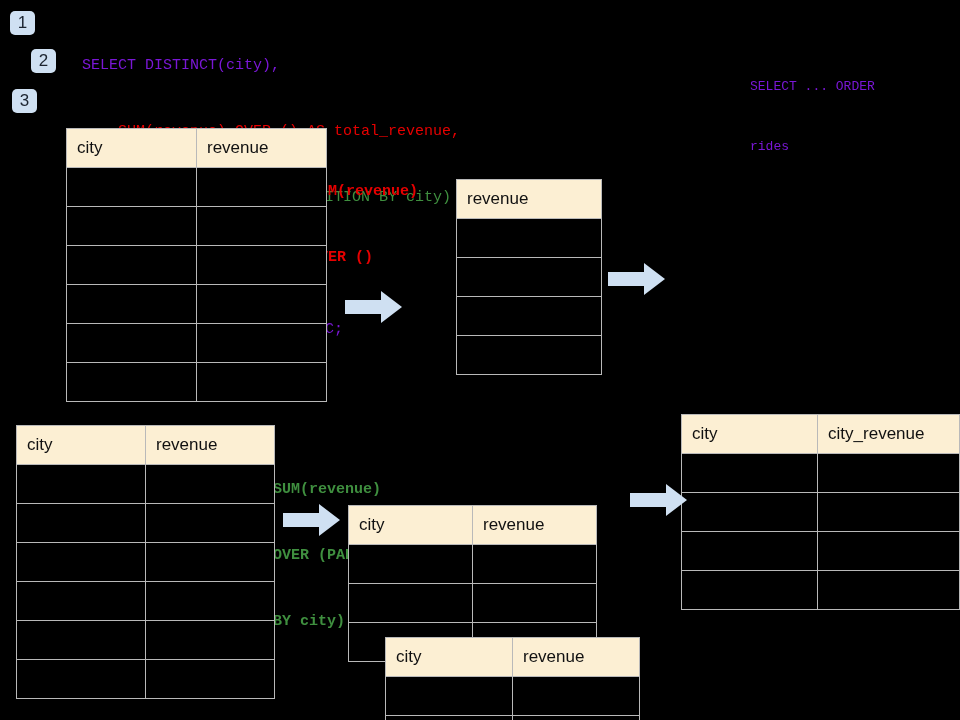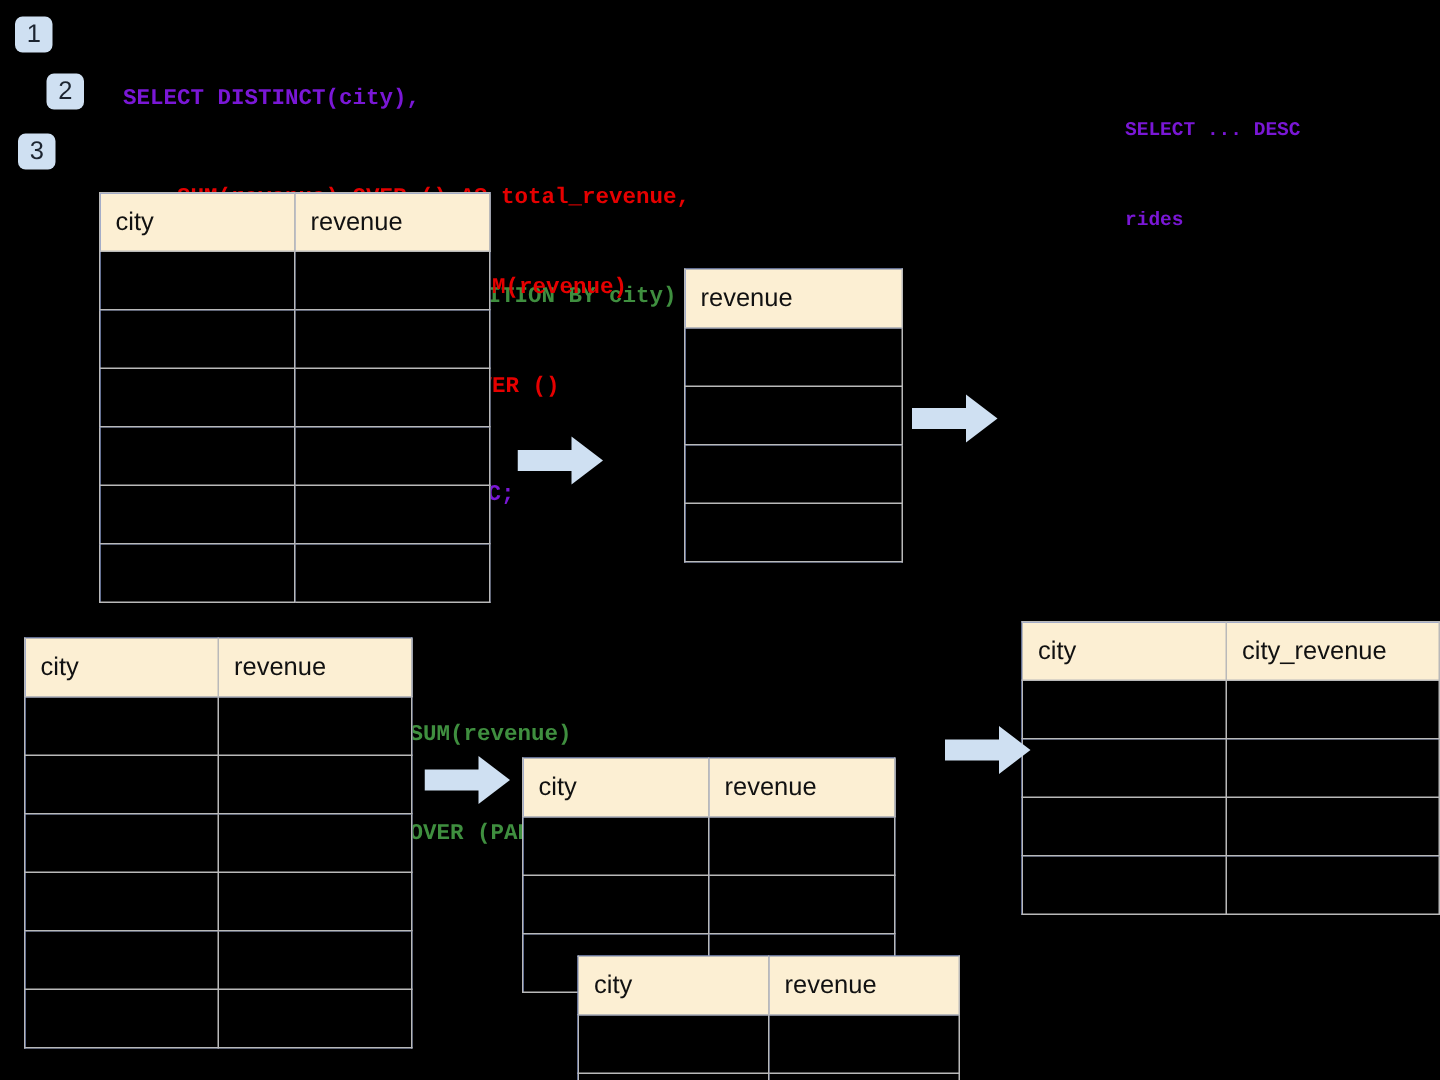--- a/index.html
+++ b/index.html
@@ -30,21 +30,21 @@
   }
   #badge-1 { left: 10px;  top: 11px; }
   #badge-2 { left: 31px;  top: 49px; }
   #badge-3 { left: 12px;  top: 89px; }
 
   
   .sql {
     position: absolute;
     font-family: "Liberation Mono", "DejaVu Sans Mono", monospace;
     font-size: 15px;
-    font-weight: bold;
+    font-weight: normal;
     white-space: pre;
     letter-spacing: 0px;
   }
   #sql-main {
     left: 82px;
     top: 11px;
     line-height: 22px;
   }
   .sql-line { display: block; }
   .c-purple { color: #7a17d6; }
@@ -143,32 +143,33 @@
 
 <div class="sql" id="sql-main">
   <span class="sql-line c-purple">SELECT DISTINCT(city),</span>
   <span class="sql-line c-red">    SUM(revenue) OVER () AS total_revenue,</span>
   <span class="sql-line c-green">    SUM(revenue) OVER (PARTITION BY city) as city_revenue</span>
   <span class="sql-line c-purple">  FROM rides</span>
   <span class="sql-line c-purple">  ORDER by city_revenue DESC;</span>
 </div>
 
 <div class="sql" id="sql-aside">
-  <span class="sql-line">SELECT ... DESC</span>
+  <span class="sql-line">SELECT ... ORDER</span>
   <span class="sql-line">rides</span>
 </div>
 
 <div class="annot" id="annot-over-empty">
   <span class="sql-line">SUM(revenue)</span>
   <span class="sql-line">OVER ()</span>
 </div>
 
 <div class="annot" id="annot-over-partition">
   <span class="sql-line">SUM(revenue)</span>
   <span class="sql-line">OVER (PARTITION</span>
+  <span class="sql-line">BY city)</span>
 </div>
 
 <table class="tbl" id="tbl-rides-top">
   <thead>
     <tr>
       <th>city</th>
       <th>revenue</th>
     </tr>
   </thead>
   <tbody>

